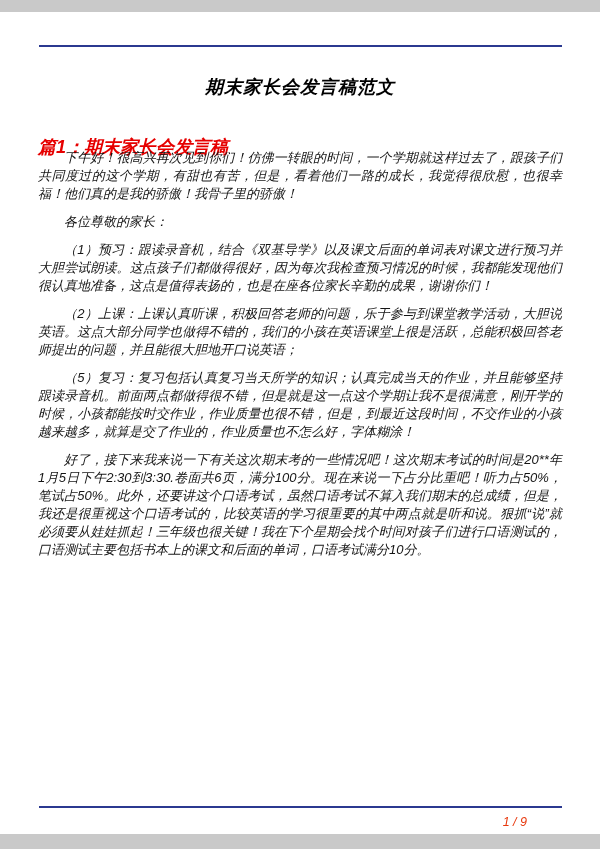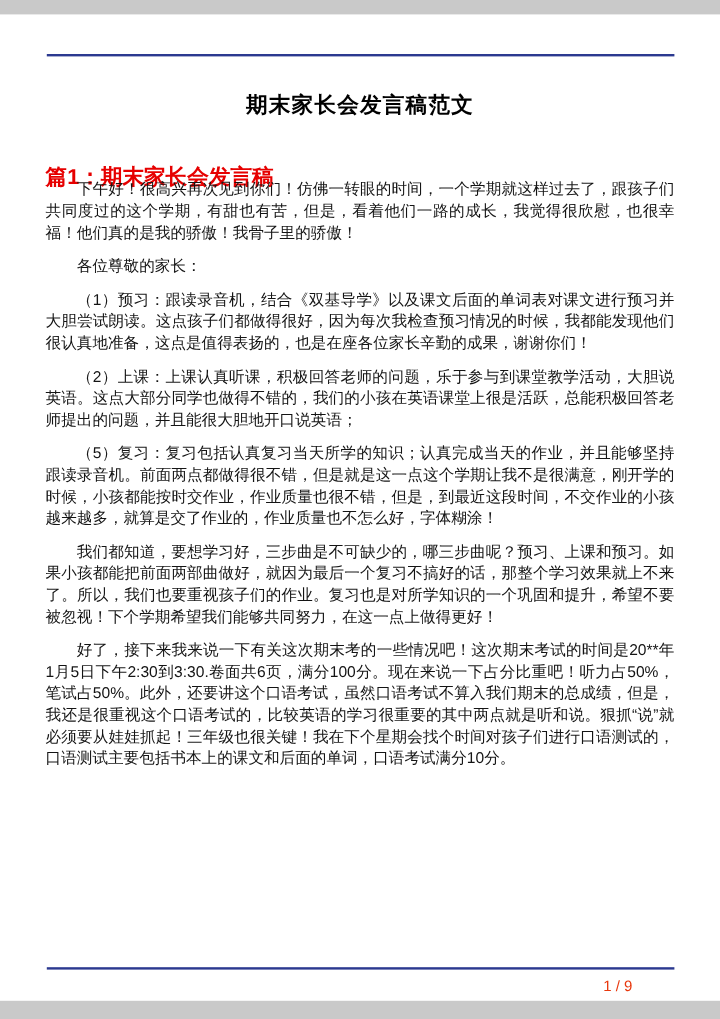--- a/index.html
+++ b/index.html
@@ -1,15 +1,15 @@
 <!DOCTYPE html>
 <html style="--rule-blue: #2b3990; --heading-red: #e60000; --page-number-orange: #e8380d; --page-gap-gray: #c9c9c9;"><head>
 <meta charset="utf-8">
 <style>
-  * { margin: 0; padding: 0; box-sizing: border-box; }
+  * { margin: 0; padding: 0; box-sizing: border-box; font-style: italic; }
   html, body { width: 600px; height: 849px; }
   body {
     position: relative;
     overflow: hidden;
     background: #ffffff;
     font-family: "Liberation Sans", "DejaVu Sans", sans-serif;
     color: #141414;
   }
   .gap-bar {
     position: absolute; left: 0; width: 100%;
@@ -56,21 +56,20 @@
 <h1 class="doc-title">期末家长会发言稿范文</h1>
 
 <h2 class="section-heading">篇1：期末家长会发言稿</h2>
 
 <div class="body-text">
   <p>下午好！很高兴再次见到你们！仿佛一转眼的时间，一个学期就这样过去了，跟孩子们共同度过的这个学期，有甜也有苦，但是，看着他们一路的成长，我觉得很欣慰，也很幸福！他们真的是我的骄傲！我骨子里的骄傲！</p>
   <p>各位尊敬的家长：</p>
   <p>（1）预习：跟读录音机，结合《双基导学》以及课文后面的单词表对课文进行预习并大胆尝试朗读。这点孩子们都做得很好，因为每次我检查预习情况的时候，我都能发现他们很认真地准备，这点是值得表扬的，也是在座各位家长辛勤的成果，谢谢你们！</p>
   <p>（2）上课：上课认真听课，积极回答老师的问题，乐于参与到课堂教学活动，大胆说英语。这点大部分同学也做得不错的，我们的小孩在英语课堂上很是活跃，总能积极回答老师提出的问题，并且能很大胆地开口说英语；</p>
   <p>（5）复习：复习包括认真复习当天所学的知识；认真完成当天的作业，并且能够坚持跟读录音机。前面两点都做得很不错，但是就是这一点这个学期让我不是很满意，刚开学的时候，小孩都能按时交作业，作业质量也很不错，但是，到最近这段时间，不交作业的小孩越来越多，就算是交了作业的，作业质量也不怎么好，字体糊涂！</p>
-  <p>我们都知道，要想学习好，三步曲是不可缺少的，哪三步曲呢？预习、上课和预习。如果小孩都能把前面两部曲做好，就因为最后一个复习不搞好的话，那整个学习效果就上不来了。所以，我们也要重视孩子们的作业。复习也是对所学知识的一个巩固和提升，希望不要被忽视！下个学期希望我们能够共同努力，在这一点上做得更好！</p>
   <p>好了，接下来我来说一下有关这次期末考的一些情况吧！这次期末考试的时间是20**年1月5日下午2:30到3:30.卷面共6页，满分100分。现在来说一下占分比重吧！听力占50%，笔试占50%。此外，还要讲这个口语考试，虽然口语考试不算入我们期末的总成绩，但是，我还是很重视这个口语考试的，比较英语的学习很重要的其中两点就是听和说。狠抓“说”就必须要从娃娃抓起！三年级也很关键！我在下个星期会找个时间对孩子们进行口语测试的，口语测试主要包括书本上的课文和后面的单词，口语考试满分10分。</p>
 </div>
 
 <div class="rule footer"></div>
 
 <div class="page-number">1 / 9</div>
 
 <div class="gap-bar bottom"></div>
 
 </body></html>

